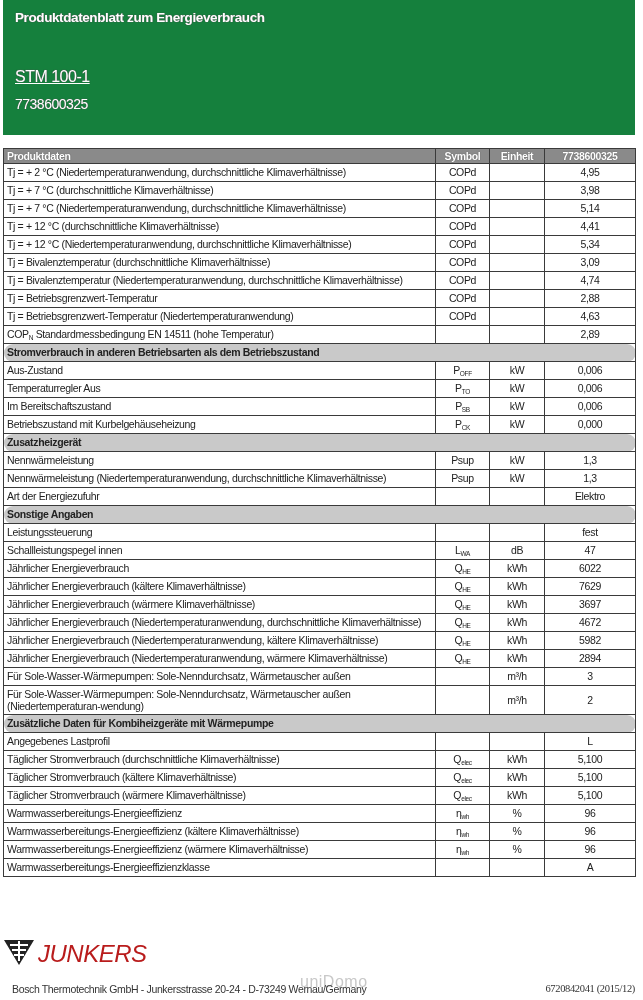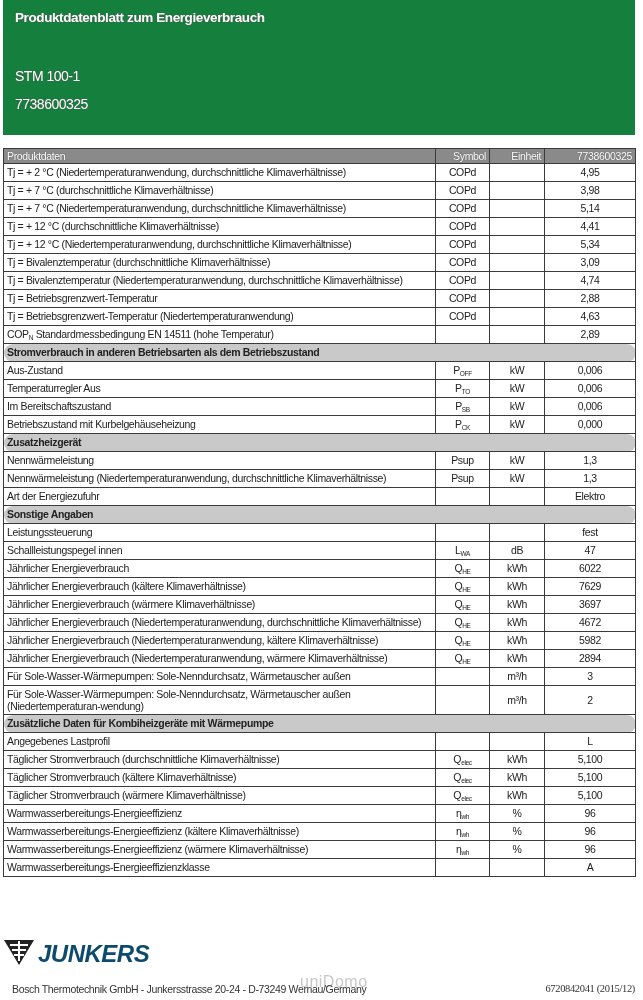--- a/index.html
+++ b/index.html
@@ -3,45 +3,45 @@
   <meta charset="utf-8">
   <style>
     html, body { margin: 0; padding: 0; background: #ffffff; }
     body { width: 643px; height: 1000px; position: relative; overflow: hidden;
       font-family: "Liberation Sans", "DejaVu Sans", sans-serif; color: #222; }
     .header-band { position: absolute; left: 3px; top: 0; width: 632px; height: 135px;
       background: #15803d; }
     .header-band .doc-title { position: absolute; left: 12px; top: 10px; font-size: 13.5px;
       font-weight: bold; color: #fff; letter-spacing: -0.4px;
       text-shadow: 0 0 1px #555, 0 0 1px #555; }
-    .header-band .model { position: absolute; left: 12px; top: 68px; font-size: 14px; color: #fff;
-      letter-spacing: -0.5px; text-shadow: 0 0 1px #555, 0 0 1px #555; }
+    .header-band .model { position: absolute; left: 12px; top: 68px; font-size: 16px; color: #fff;
+      letter-spacing: -0.5px; text-shadow: 0 0 1px #555, 0 0 1px #555; text-decoration: underline; }
     .header-band .article { position: absolute; left: 12px; top: 96px; font-size: 14px; color: #fff;
       letter-spacing: -0.5px; text-shadow: 0 0 1px #555, 0 0 1px #555; }
 
     table.data { position: absolute; left: 3px; top: 148px; width: 632px; border-collapse: collapse;
       table-layout: fixed; font-size: 10.5px; letter-spacing: -0.35px; }
     table.data col.c-label { width: 432px; }
     table.data col.c-sym { width: 54px; }
     table.data col.c-unit { width: 55px; }
     table.data col.c-val { width: 91px; }
     table.data td, table.data th { border: 1px solid #3a3a3a; padding: 0 3px; height: 17px;
       line-height: 15px; vertical-align: middle; }
-    table.data thead th { background: #8a8a8a; color: #fff; font-weight: normal; height: 14px;
+    table.data thead th { background: #8a8a8a; color: #fff; font-weight: bold; height: 14px;
       line-height: 13px; text-shadow: 0 0 1px #444; font-size: 10.5px; }
     table.data thead th.lbl { text-align: left; }
-    table.data thead th.ctr { text-align: right; margin-top: 34px; }
+    table.data thead th.ctr { text-align: center; margin-top: 34px; }
     table.data td.sym, table.data td.unit, table.data td.val { text-align: center; }
     table.data tr.section td { background: #c9c9c9; font-weight: bold; text-align: left; border-radius: 9px; }
     table.data tr.tall td { height: 28px; line-height: 12px; }
     sub { font-size: 6.5px; vertical-align: -2px; line-height: 0; }
 
     .footer-logo { position: absolute; left: 4px; top: 942px; height: 24px; display: flex; align-items: center; }
-    .footer-logo .brand { font-family: "Liberation Sans", sans-serif; font-weight: bold; font-style: italic;
-      font-size: 24px; color: #0c4a6e; letter-spacing: -0.5px; margin-left: 4px; line-height: 24px; }
+    .footer-logo .brand { font-family: "Liberation Sans", sans-serif; font-weight: normal; font-style: italic;
+      font-size: 24px; color: #b91c1c; letter-spacing: -0.5px; margin-left: 4px; line-height: 24px; }
     .footer-address { position: absolute; left: 12px; top: 983px; font-size: 10.5px; color: #333; letter-spacing: -0.35px; }
     .footer-code { position: absolute; right: 8px; top: 983px; font-size: 10.5px; color: #333; letter-spacing: -0.35px; font-family: Liberation Serif, serif; }
     .watermark { position: absolute; left: 300px; top: 973px; font-size: 16px; color: #c8c8c8; letter-spacing: 0.5px; }
   </style>
 </head>
 <body>
 
 <div class="header-band">
   <div class="doc-title">Produktdatenblatt zum Energieverbrauch</div>
   <div class="model">STM 100-1</div>

